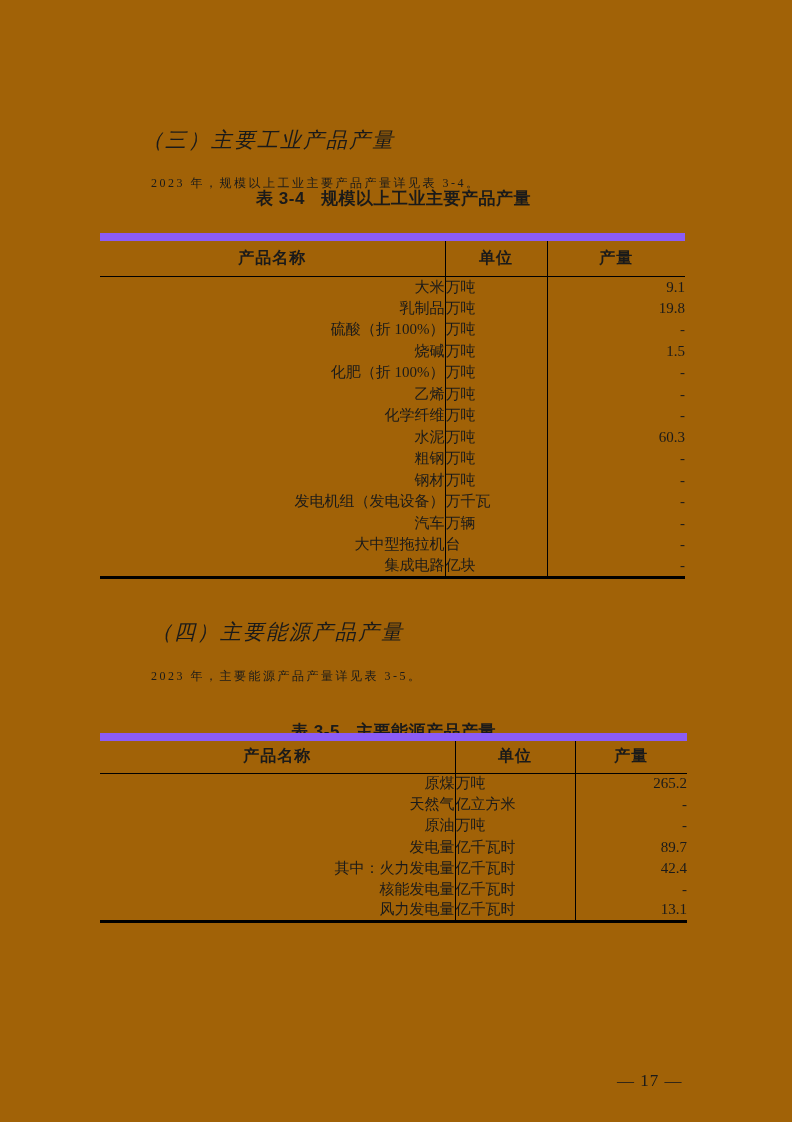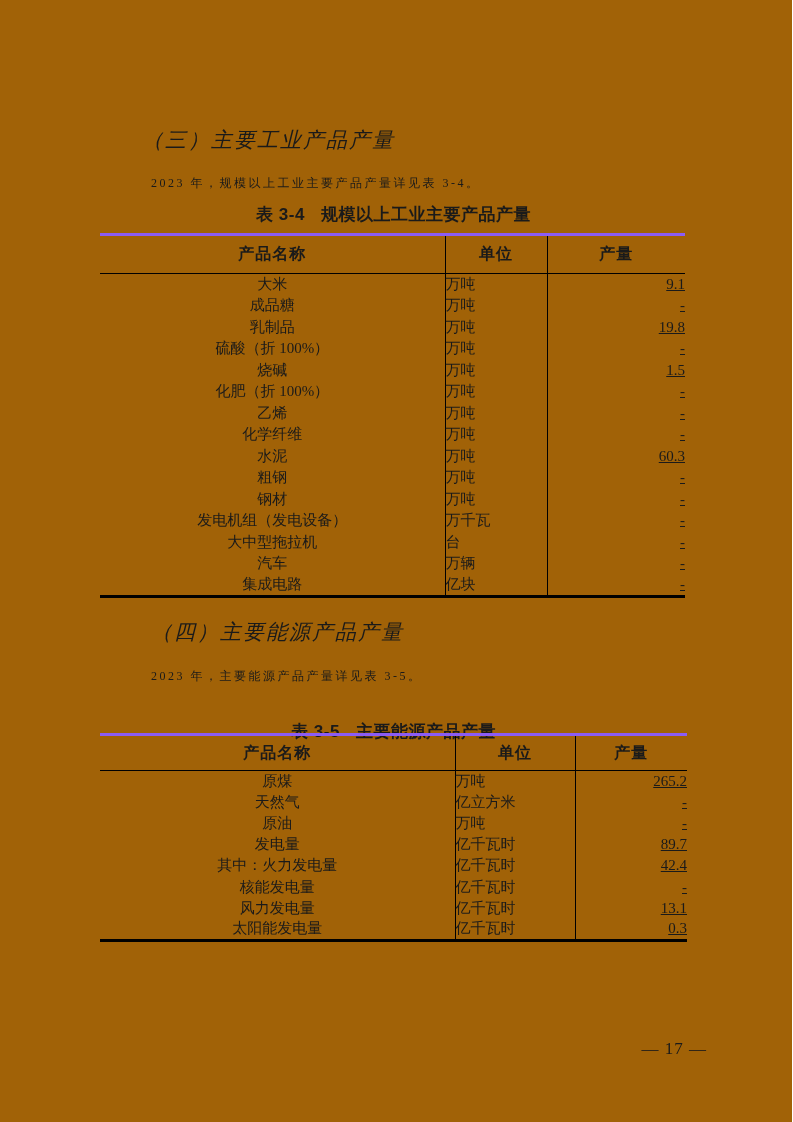--- a/index.html
+++ b/index.html
@@ -44,21 +44,21 @@
     letter-spacing: 0.5px;
     white-space: nowrap;
   }
   .table-caption .caption-title { margin-left: 16px; }
 
   table.data-table {
     position: absolute;
     left: 100px;
     border-collapse: collapse;
     table-layout: fixed;
-    border-top: 3px solid #8b5cf6;
+    border-top: 8px solid #8b5cf6;
     border-bottom: 3px solid #000;
     font-size: 15px;
   }
   table.data-table thead tr { border-bottom: 1.5px solid #000; }
   table.data-table th {
     font-family: "Liberation Sans", sans-serif;
     font-weight: bold;
     font-size: 16px;
     text-align: center;
     letter-spacing: 1px;
@@ -70,39 +70,39 @@
   table.data-table td:nth-child(1),
   table.data-table td:nth-child(2) { border-right: 1px solid #000; }
 
   .t34 { top: 233px; width: 585px; }
   .t34 thead tr { height: 39px; }
   .t34 tbody tr { height: 21.5px; }
   .t35 { top: 733px; width: 587px; }
   .t35 thead tr { height: 36px; }
   .t35 tbody tr { height: 21.2px; }
 
-  td.name-cell  { text-align: center;  padding-left: 7px; }
+  td.name-cell  { text-align: right;  padding-left: 7px; }
   td.unit-cell  { }
-  td.value-cell { text-align: right; padding-right: 10px; text-decoration: underline; }
+  td.value-cell { text-align: right; padding-right: 10px; }
   td.indent-1   { padding-left: 38px; }
   td.indent-2   { padding-left: 75px; }
 
   .pos-h3  { top: 128px; }
   .pos-p3  { top: 166px; }
-  .pos-c34 { top: 204px; }
+  .pos-c34 { top: 188px; }
   .pos-h4  { top: 620px; margin-left: 9px; }
   .pos-p4  { top: 659px; }
   .pos-c35 { top: 721px; }
 
   .page-number {
     position: absolute;
-    top: 1039px;
+    top: 1071px;
     left: 617px;
     width: 90px;
-    text-align: right;
+    text-align: left;
     font-size: 17px;
     letter-spacing: 1px;
   }
 </style>
 </head>
 <body>
 
 <div class="page">
 
   <h2 class="section-heading pos-h3">（三）主要工业产品产量</h2>
@@ -126,25 +126,20 @@
         <th>产量</th>
       </tr>
     </thead>
     <tbody>
         <tr>
           <td class="name-cell">大米</td>
           <td class="unit-cell">万吨</td>
           <td class="value-cell">9.1</td>
         </tr>
         <tr>
-          <td class="name-cell">成品糖</td>
-          <td class="unit-cell">万吨</td>
-          <td class="value-cell">-</td>
-        </tr>
-        <tr>
           <td class="name-cell">乳制品</td>
           <td class="unit-cell">万吨</td>
           <td class="value-cell">19.8</td>
         </tr>
         <tr>
           <td class="name-cell">硫酸（折 100%）</td>
           <td class="unit-cell">万吨</td>
           <td class="value-cell">-</td>
         </tr>
         <tr>
@@ -181,27 +176,27 @@
           <td class="name-cell">钢材</td>
           <td class="unit-cell">万吨</td>
           <td class="value-cell">-</td>
         </tr>
         <tr>
           <td class="name-cell">发电机组（发电设备）</td>
           <td class="unit-cell">万千瓦</td>
           <td class="value-cell">-</td>
         </tr>
         <tr>
+          <td class="name-cell">汽车</td>
+          <td class="unit-cell">万辆</td>
+          <td class="value-cell">-</td>
+        </tr>
+        <tr>
           <td class="name-cell">大中型拖拉机</td>
           <td class="unit-cell">台</td>
-          <td class="value-cell">-</td>
-        </tr>
-        <tr>
-          <td class="name-cell">汽车</td>
-          <td class="unit-cell">万辆</td>
           <td class="value-cell">-</td>
         </tr>
         <tr>
           <td class="name-cell">集成电路</td>
           <td class="unit-cell">亿块</td>
           <td class="value-cell">-</td>
         </tr>
       </tbody>
   </table>
 
@@ -255,23 +250,18 @@
         <tr>
           <td class="name-cell indent-2">核能发电量</td>
           <td class="unit-cell">亿千瓦时</td>
           <td class="value-cell">-</td>
         </tr>
         <tr>
           <td class="name-cell indent-2">风力发电量</td>
           <td class="unit-cell">亿千瓦时</td>
           <td class="value-cell">13.1</td>
         </tr>
-        <tr>
-          <td class="name-cell indent-2">太阳能发电量</td>
-          <td class="unit-cell">亿千瓦时</td>
-          <td class="value-cell">0.3</td>
-        </tr>
       </tbody>
   </table>
 
   <div class="page-number">— 17 —</div>
 
 </div>
 
 </body></html>

